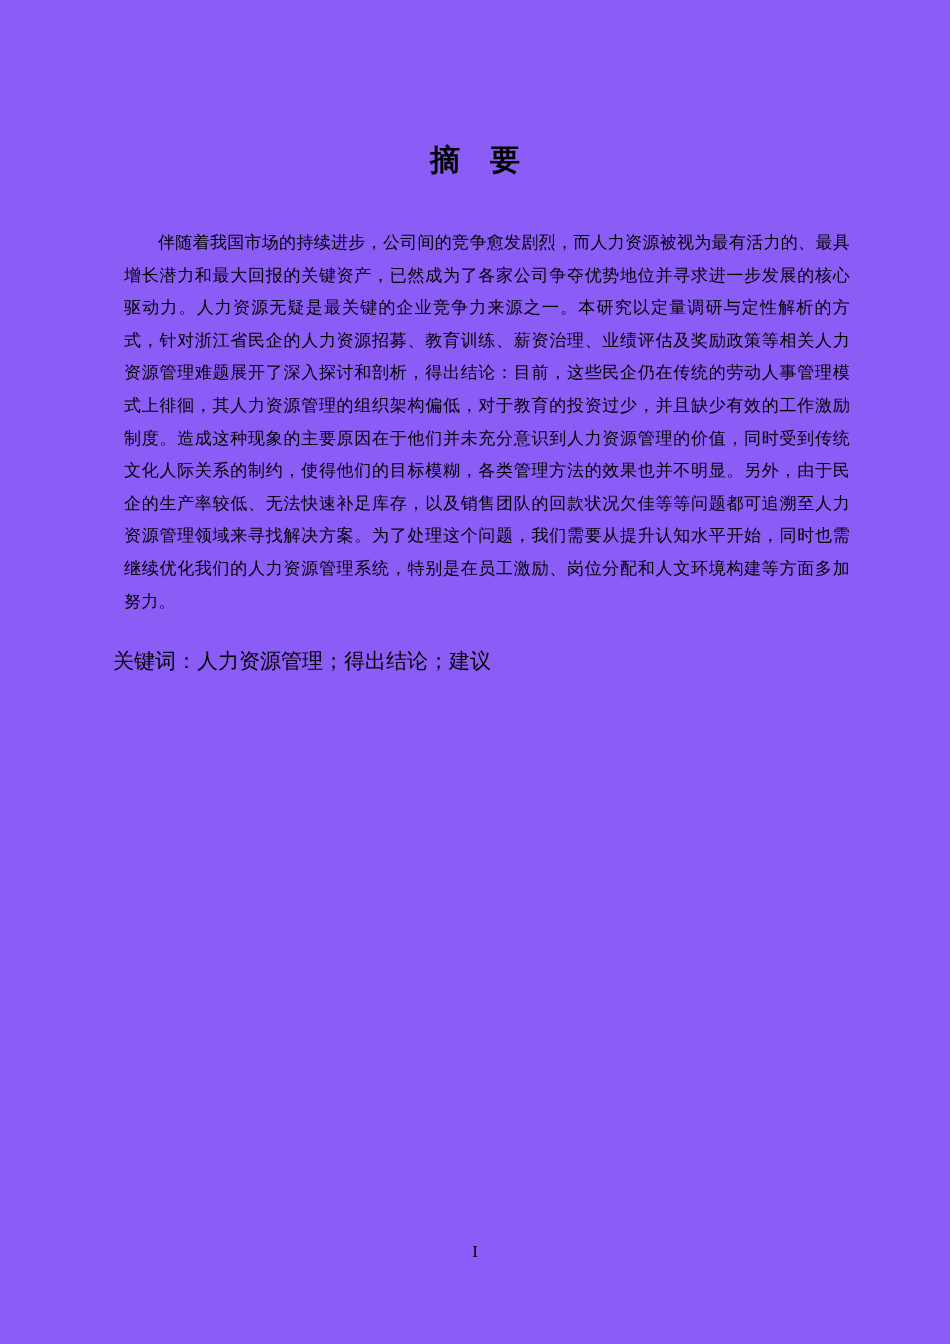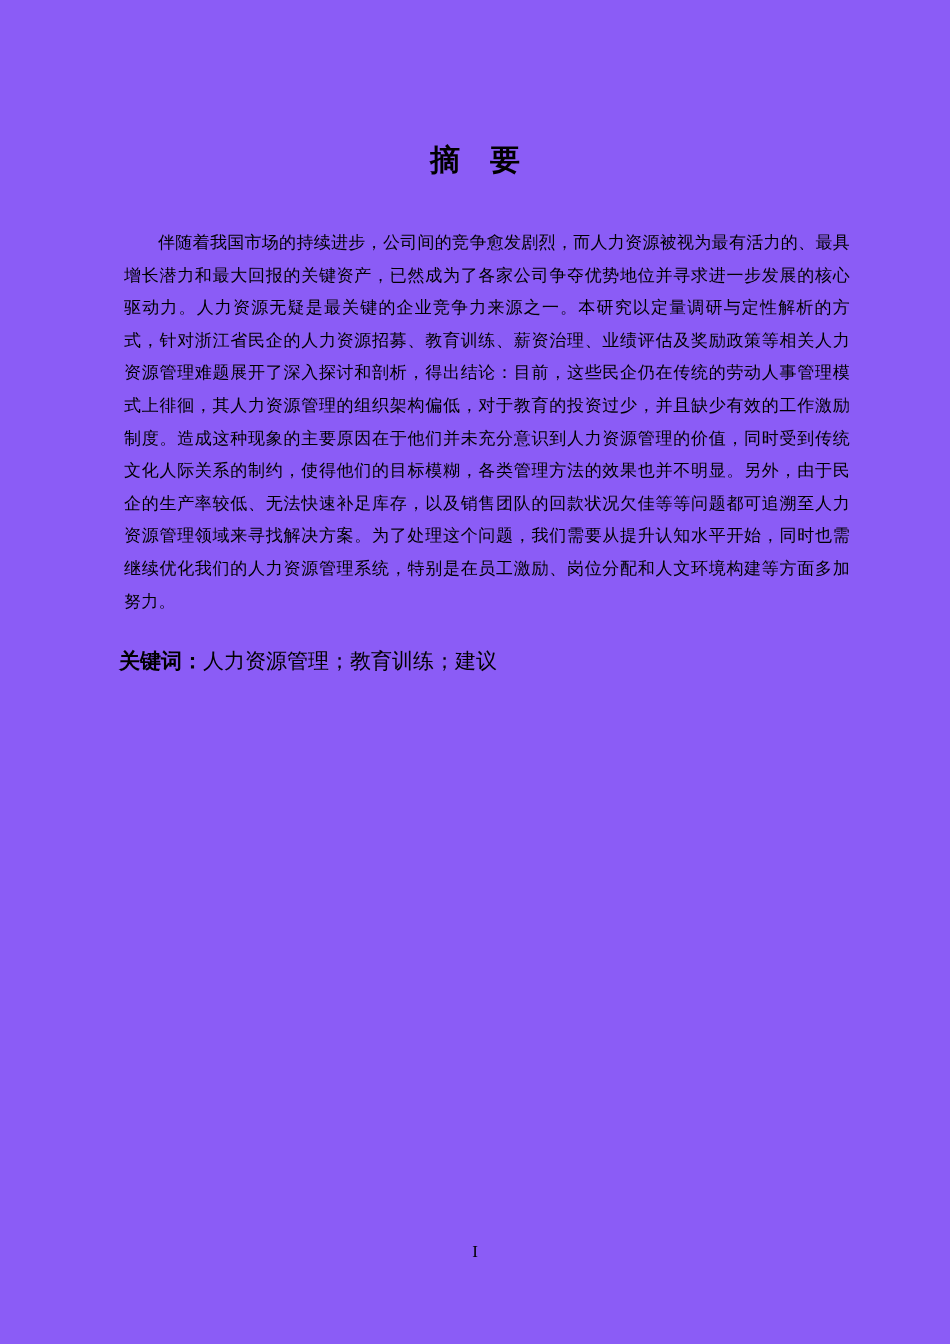--- a/index.html
+++ b/index.html
@@ -44,22 +44,21 @@
   .keywords-line {
     position: absolute;
     top: 645px;
     left: 113px;
     width: 726px;
     font-size: 21px;
     line-height: 32.6px;
     color: #000000;
   }
   .keywords-label {
-    font-weight: bold;
-    margin-left: 6px;
+    font-weight: normal;
   }
   .page-number {
     position: absolute;
     top: 1242px;
     left: 0;
     width: 100%;
     text-align: center;
     font-size: 17px;
     color: #000000;
   }
@@ -67,18 +66,18 @@
 </head>
 <body>
 
 <div class="page">
 
   <h1 class="doc-title">摘　要</h1>
 
   <p class="abstract-paragraph">伴随着我国市场的持续进步，公司间的竞争愈发剧烈，而人力资源被视为最有活力的、最具增长潜力和最大回报的关键资产，已然成为了各家公司争夺优势地位并寻求进一步发展的核心驱动力。人力资源无疑是最关键的企业竞争力来源之一。本研究以定量调研与定性解析的方式，针对浙江省民企的人力资源招募、教育训练、薪资治理、业绩评估及奖励政策等相关人力资源管理难题展开了深入探讨和剖析，得出结论：目前，这些民企仍在传统的劳动人事管理模式上徘徊，其人力资源管理的组织架构偏低，对于教育的投资过少，并且缺少有效的工作激励制度。造成这种现象的主要原因在于他们并未充分意识到人力资源管理的价值，同时受到传统文化人际关系的制约，使得他们的目标模糊，各类管理方法的效果也并不明显。另外，由于民企的生产率较低、无法快速补足库存，以及销售团队的回款状况欠佳等等问题都可追溯至人力资源管理领域来寻找解决方案。为了处理这个问题，我们需要从提升认知水平开始，同时也需继续优化我们的人力资源管理系统，特别是在员工激励、岗位分配和人文环境构建等方面多加努力。</p>
 
   <div class="keywords-line">
-    <span class="keywords-label">关键词：</span><span>人力资源管理；教育训练；建议</span>
+    <span class="keywords-label">关键词：</span><span>人力资源管理；得出结论；建议</span>
   </div>
 
   <div class="page-number">I</div>
 
 </div>
 
 </body></html>

